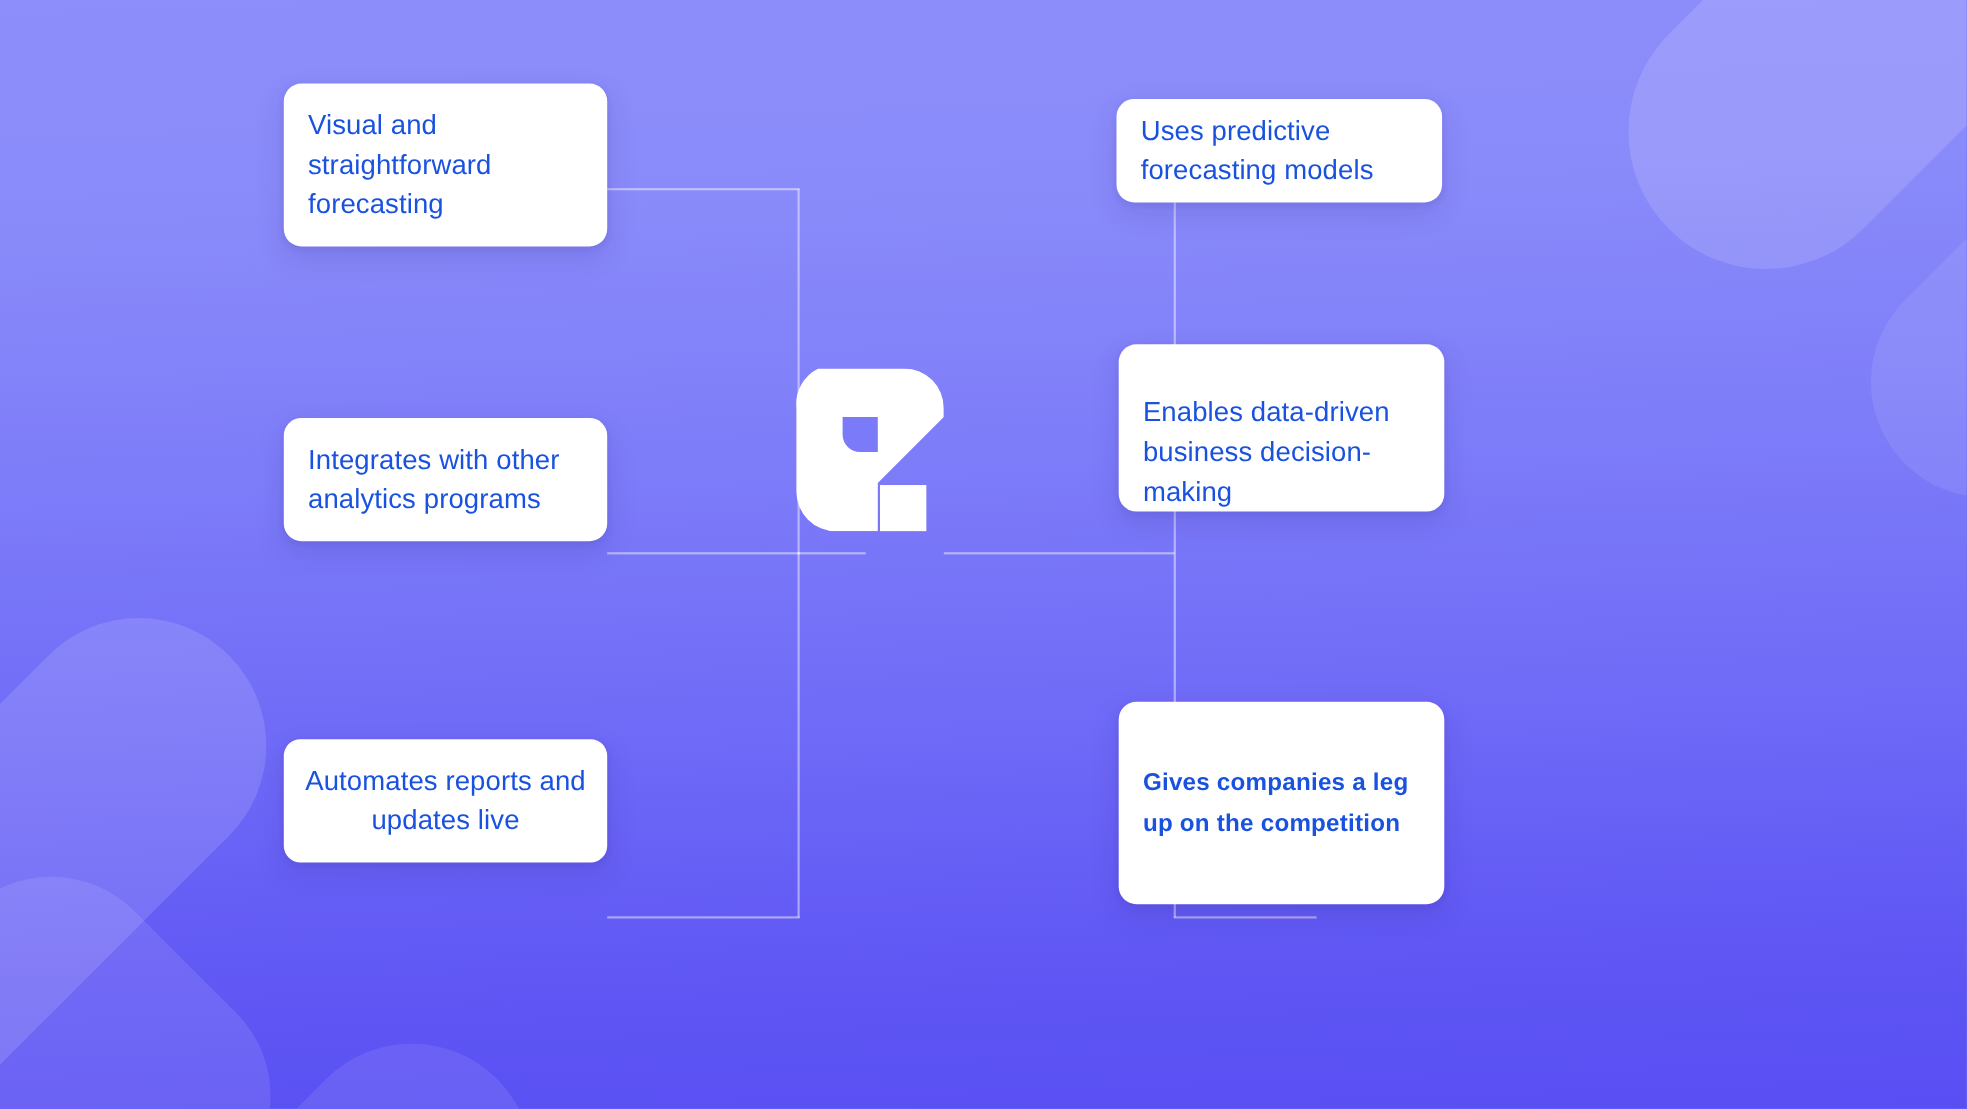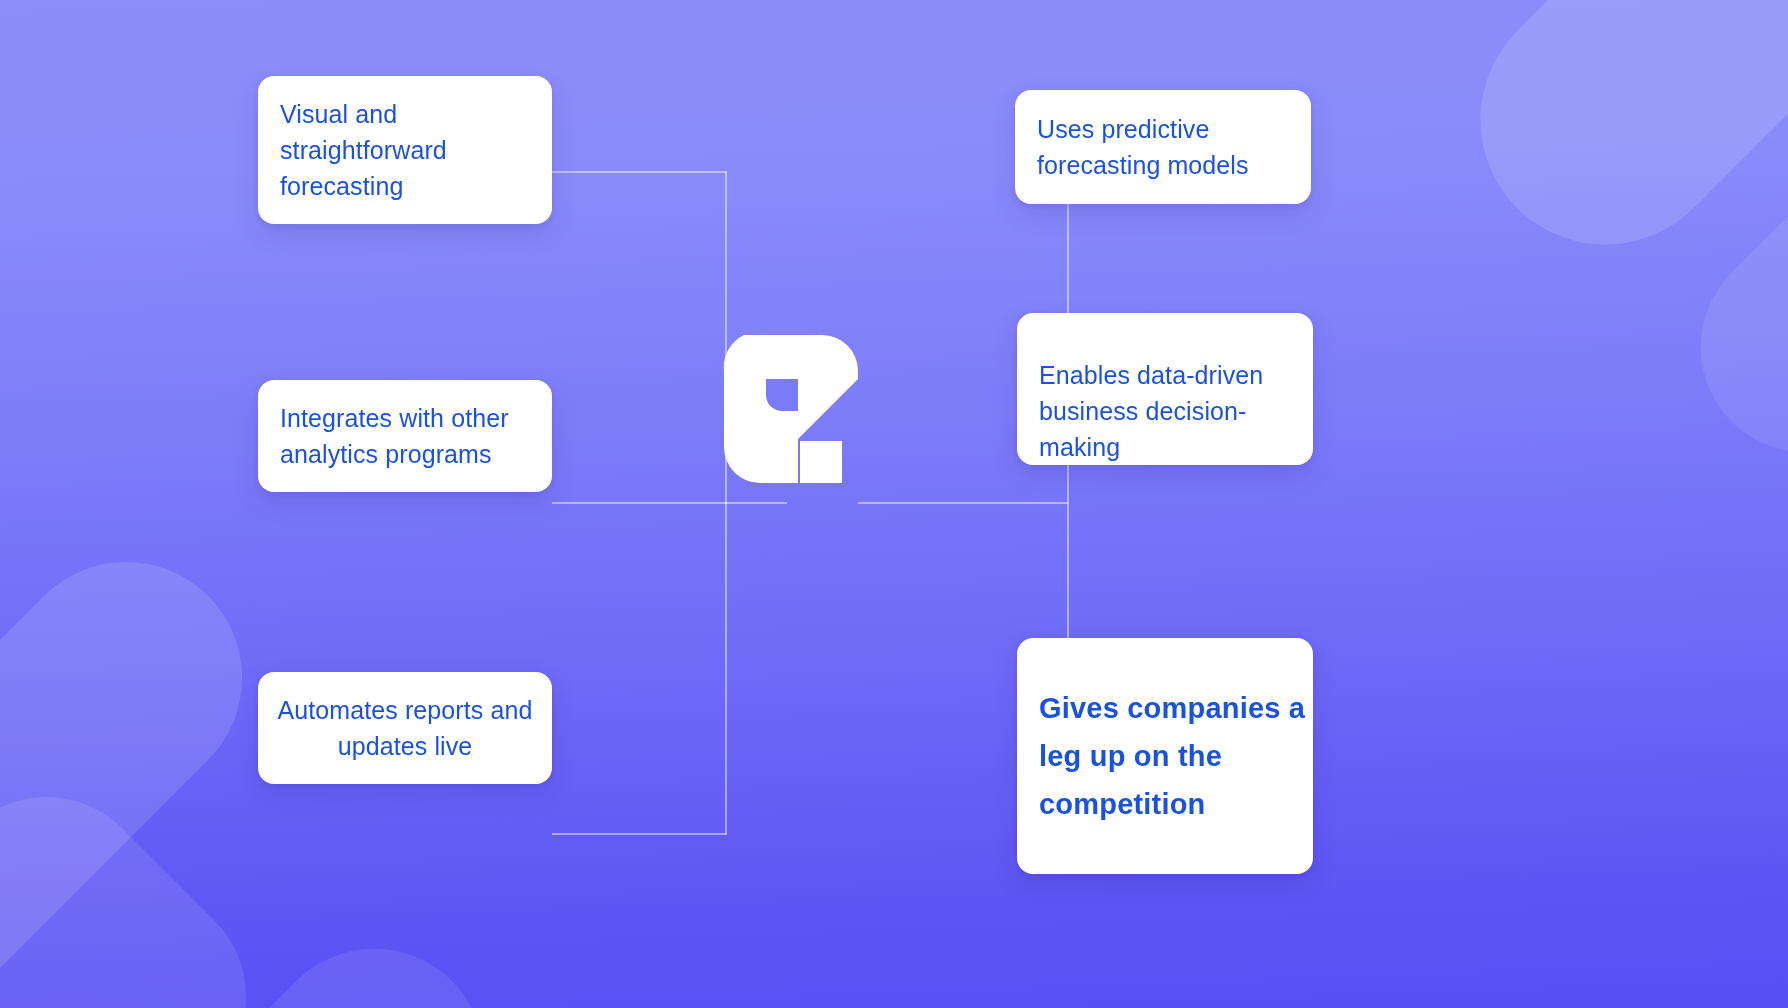--- a/index.html
+++ b/index.html
@@ -56,26 +56,26 @@
     line-height:1.44;
     letter-spacing:0.1px;
   }
   .card .txt{ width:100%; }
 
   .card.left{ left:258px; width:294px; }
   .card.right{ width:296px; }
 
   #card-l1{ top:76px;  height:148px; padding:0 0 0 22px; font-size:25px; }
   #card-l2{ top:380px; height:112px; padding:0 0 0 22px; font-size:25px; }
-  #card-l3{ top:672px; height:112px; padding:0 18px; font-size:25px; }
+  #card-l3{ top:672px; height:112px; padding:0 18px; font-size:25px;border-radius:15px; }
   #card-l3 .txt{ text-align:center; }
 
-  #card-r1{ top:90px;  left:1015px; height:114px; padding:0 0 0 22px; font-size:25px; }
+  #card-r1{ top:90px;  left:1015px; height:94px; padding:0 0 0 22px; font-size:25px; }
   #card-r2{ top:313px; left:1017px; height:152px; padding:0 0 0 22px; font-size:25px;align-items:flex-end; }
-  #card-r3{ top:638px; left:1017px; height:236px; padding:0 0 0 22px; font-size:29px; font-weight:bold; letter-spacing:0.2px; }
+  #card-r3{ top:638px; left:1017px; height:184px; padding:0 0 0 22px; font-size:22px; font-weight:bold; letter-spacing:0.2px; }
   #card-r3 .txt{ line-height:1.66; }
 
   
   #logo{
     position:absolute;
     left:708px; top:335px;
     width:150px; height:148px;
   }
   #logo svg{ display:block; width:150px; height:148px; }
 </style>

